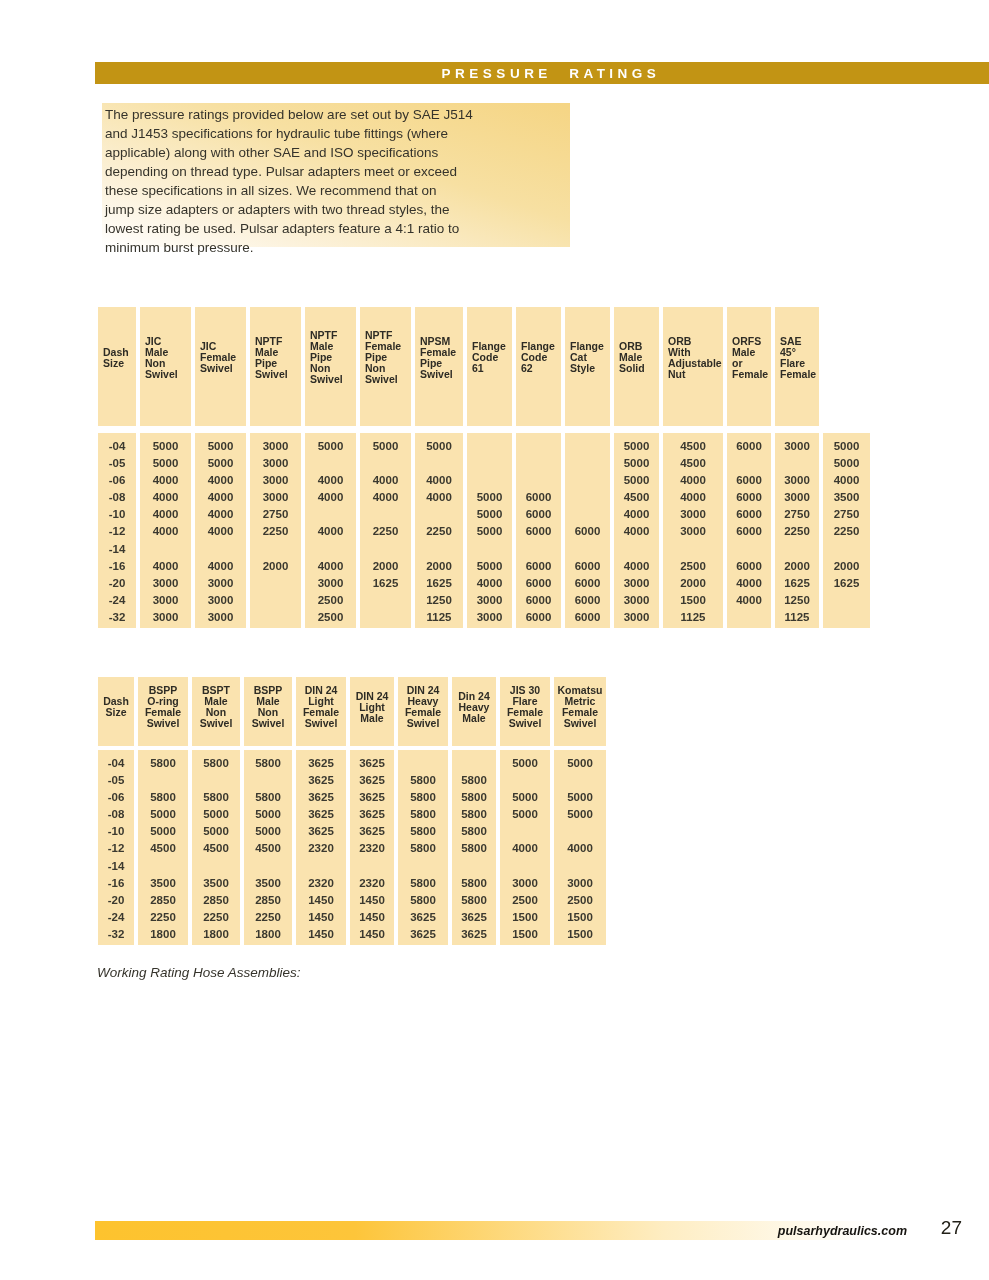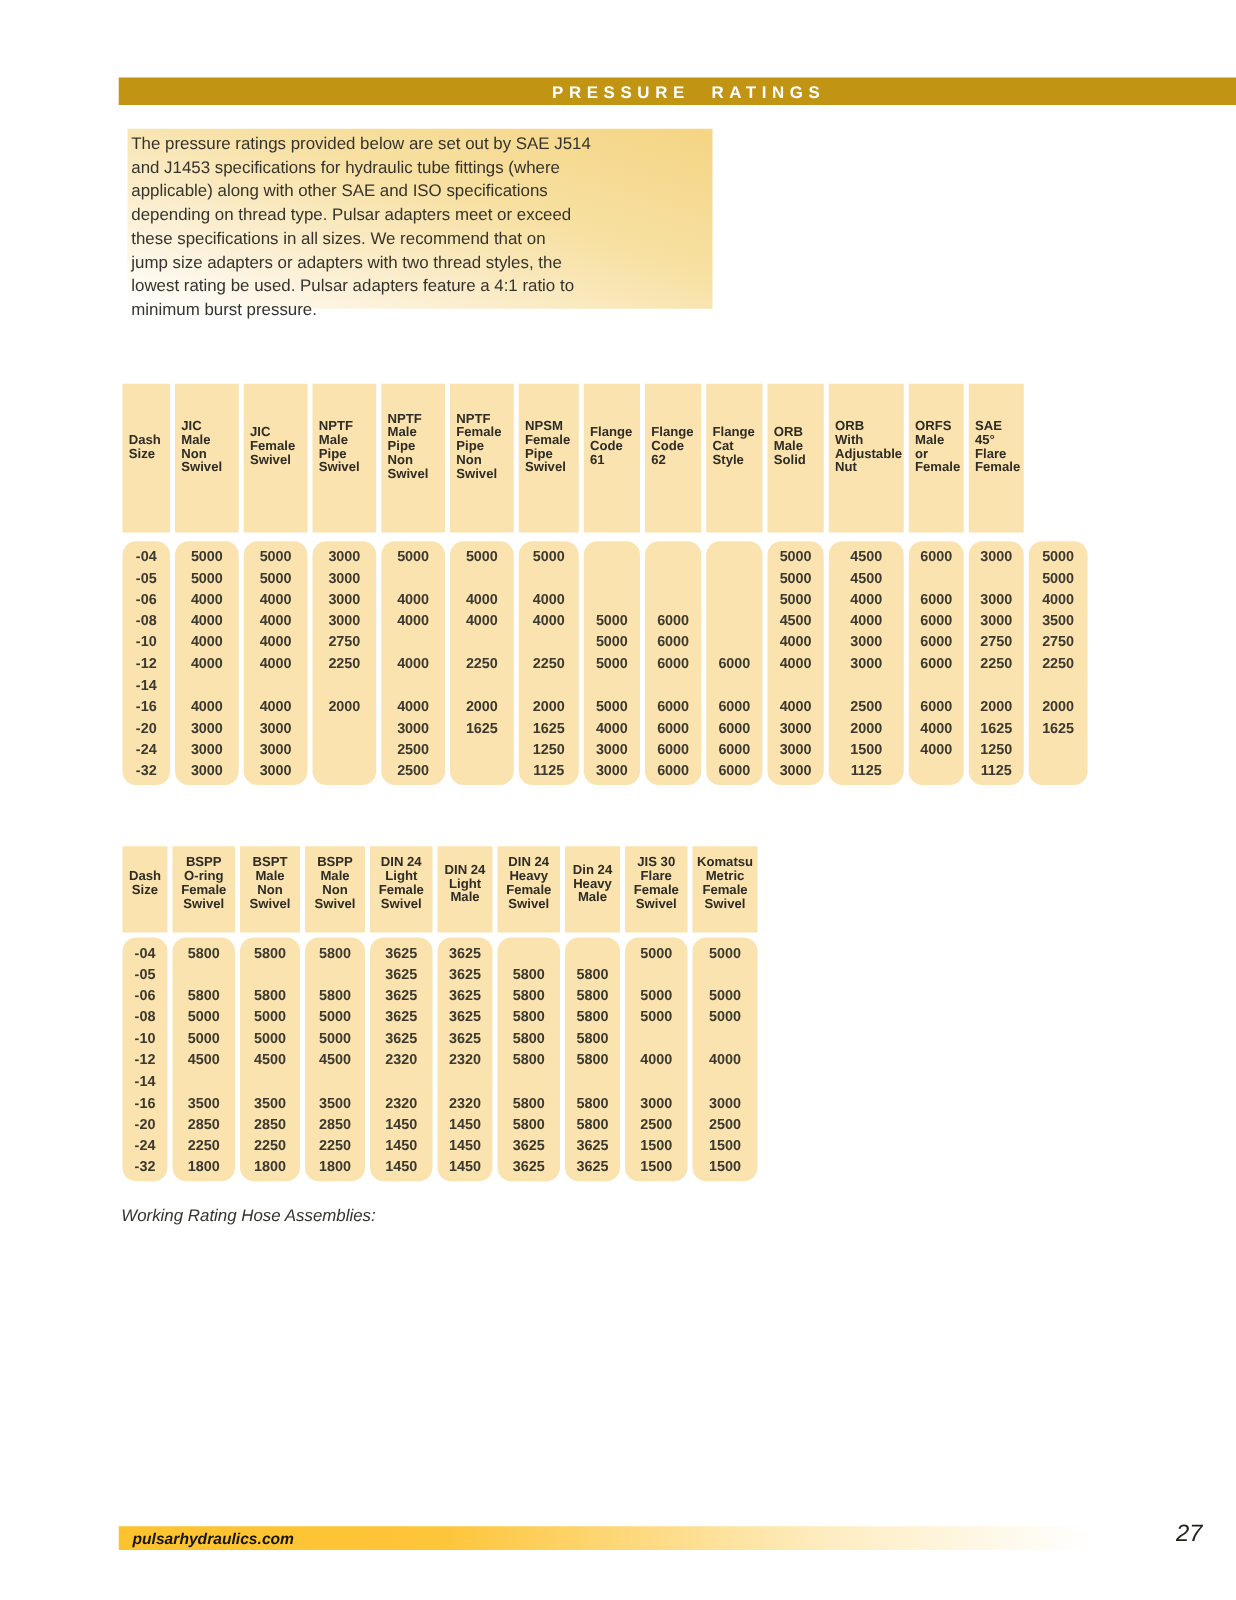--- a/index.html
+++ b/index.html
@@ -29,31 +29,31 @@
   #t2{left:98px;top:677px;}
   .thead,.tbody{display:grid;column-gap:4px;}
   .t1cols{grid-template-columns:38px 51px 51px 51px 51px 51px 48px 45px 45px 45px 45px 60px 44px 44px 47px;}
   .t2cols{grid-template-columns:36px 50px 48px 48px 50px 44px 50px 44px 50px 52px;}
   #t1 .thead{height:119px;margin-bottom:7px;}
   #t2 .thead{height:69px;margin-bottom:4px;}
   .hcell{background:var(--peach);display:flex;align-items:center;
          font-weight:bold;font-size:10.5px;line-height:11px;white-space:pre-line;color:#2e2c25;}
   #t1 .hcell{text-align:left;padding:0 2px 18px 5px;}
   #t2 .hcell{text-align:center;justify-content:center;padding:0 1px 9px 1px;}
-  .bcol{background:var(--peach);padding:5px 0 2px 0;border-radius:11px;}
+  .bcol{background:var(--peach);padding:5px 0 2px 0;}
   .bline{height:17.1px;line-height:17.1px;text-align:center;font-size:11.5px;font-weight:bold;color:var(--num);}
 
   .note{position:absolute;left:97px;top:963px;font-style:italic;font-size:13.5px;line-height:19px;color:#35332b;}
   .note .note-body{white-space:pre-line;}
 
   .footbar{position:absolute;left:95px;top:1221px;width:812px;height:19px;
            background:linear-gradient(90deg,var(--footer-gold) 0%,#FDC53A 32%,#FEEDC2 70%,#FFFFFF 96%);
-           display:flex;align-items:center;}
+           display:flex;align-items:center;justify-content:flex-end;}
   .footbar .site{padding-left:11px;font-weight:bold;font-style:italic;font-size:12.5px;color:#161410;}
-  .pagenum{position:absolute;right:27px;top:1217px;font-size:19px;font-style:italic;color:#222018;}
+  .pagenum{position:absolute;right:27px;top:1217px;font-size:19px;color:#222018;}
 </style>
 </head>
 <body>
 
 <div class="page">
 
   <div class="banner">
     <span>PRESSURE RATINGS</span>
   </div>
 

